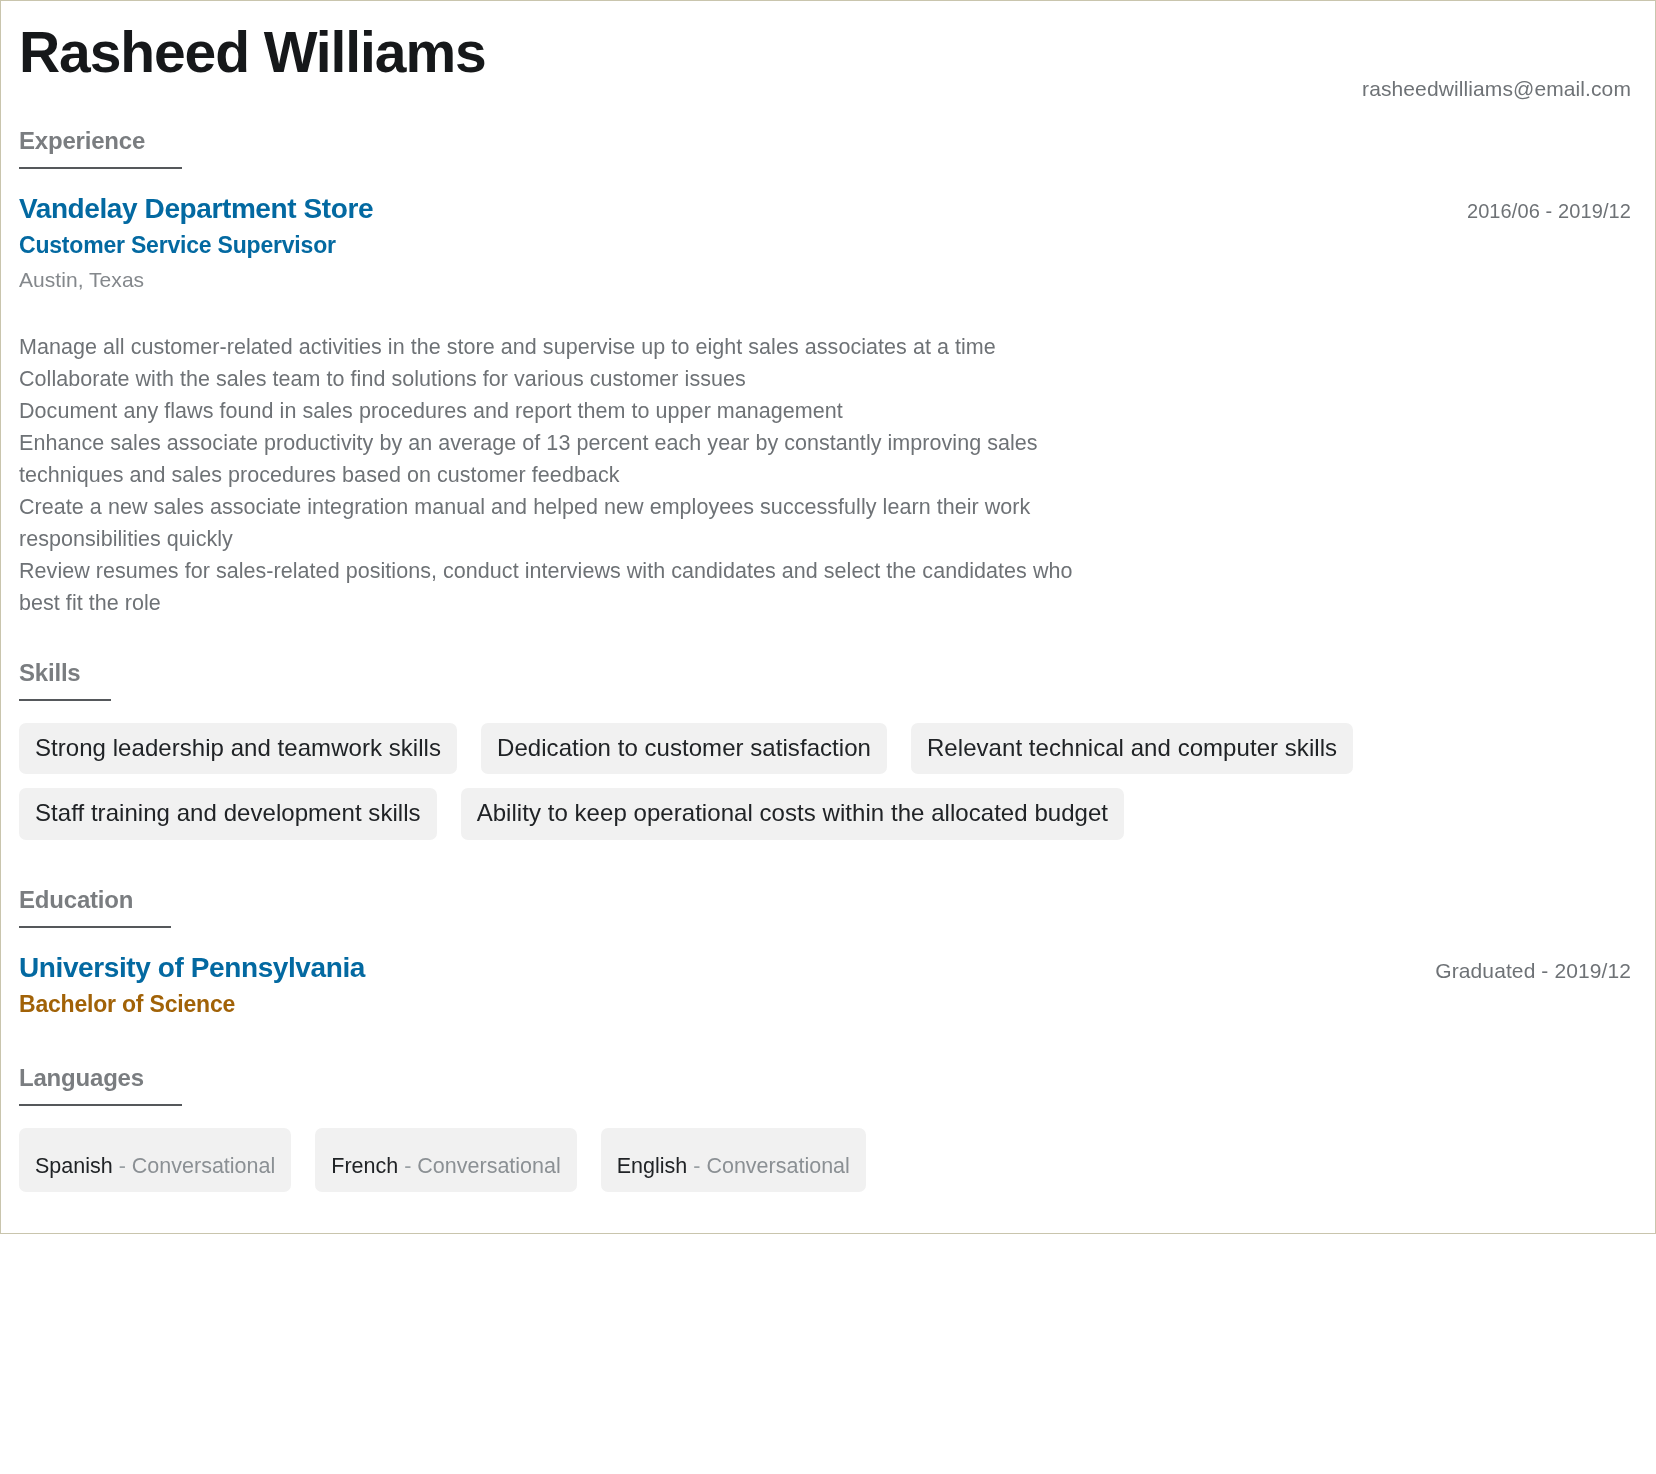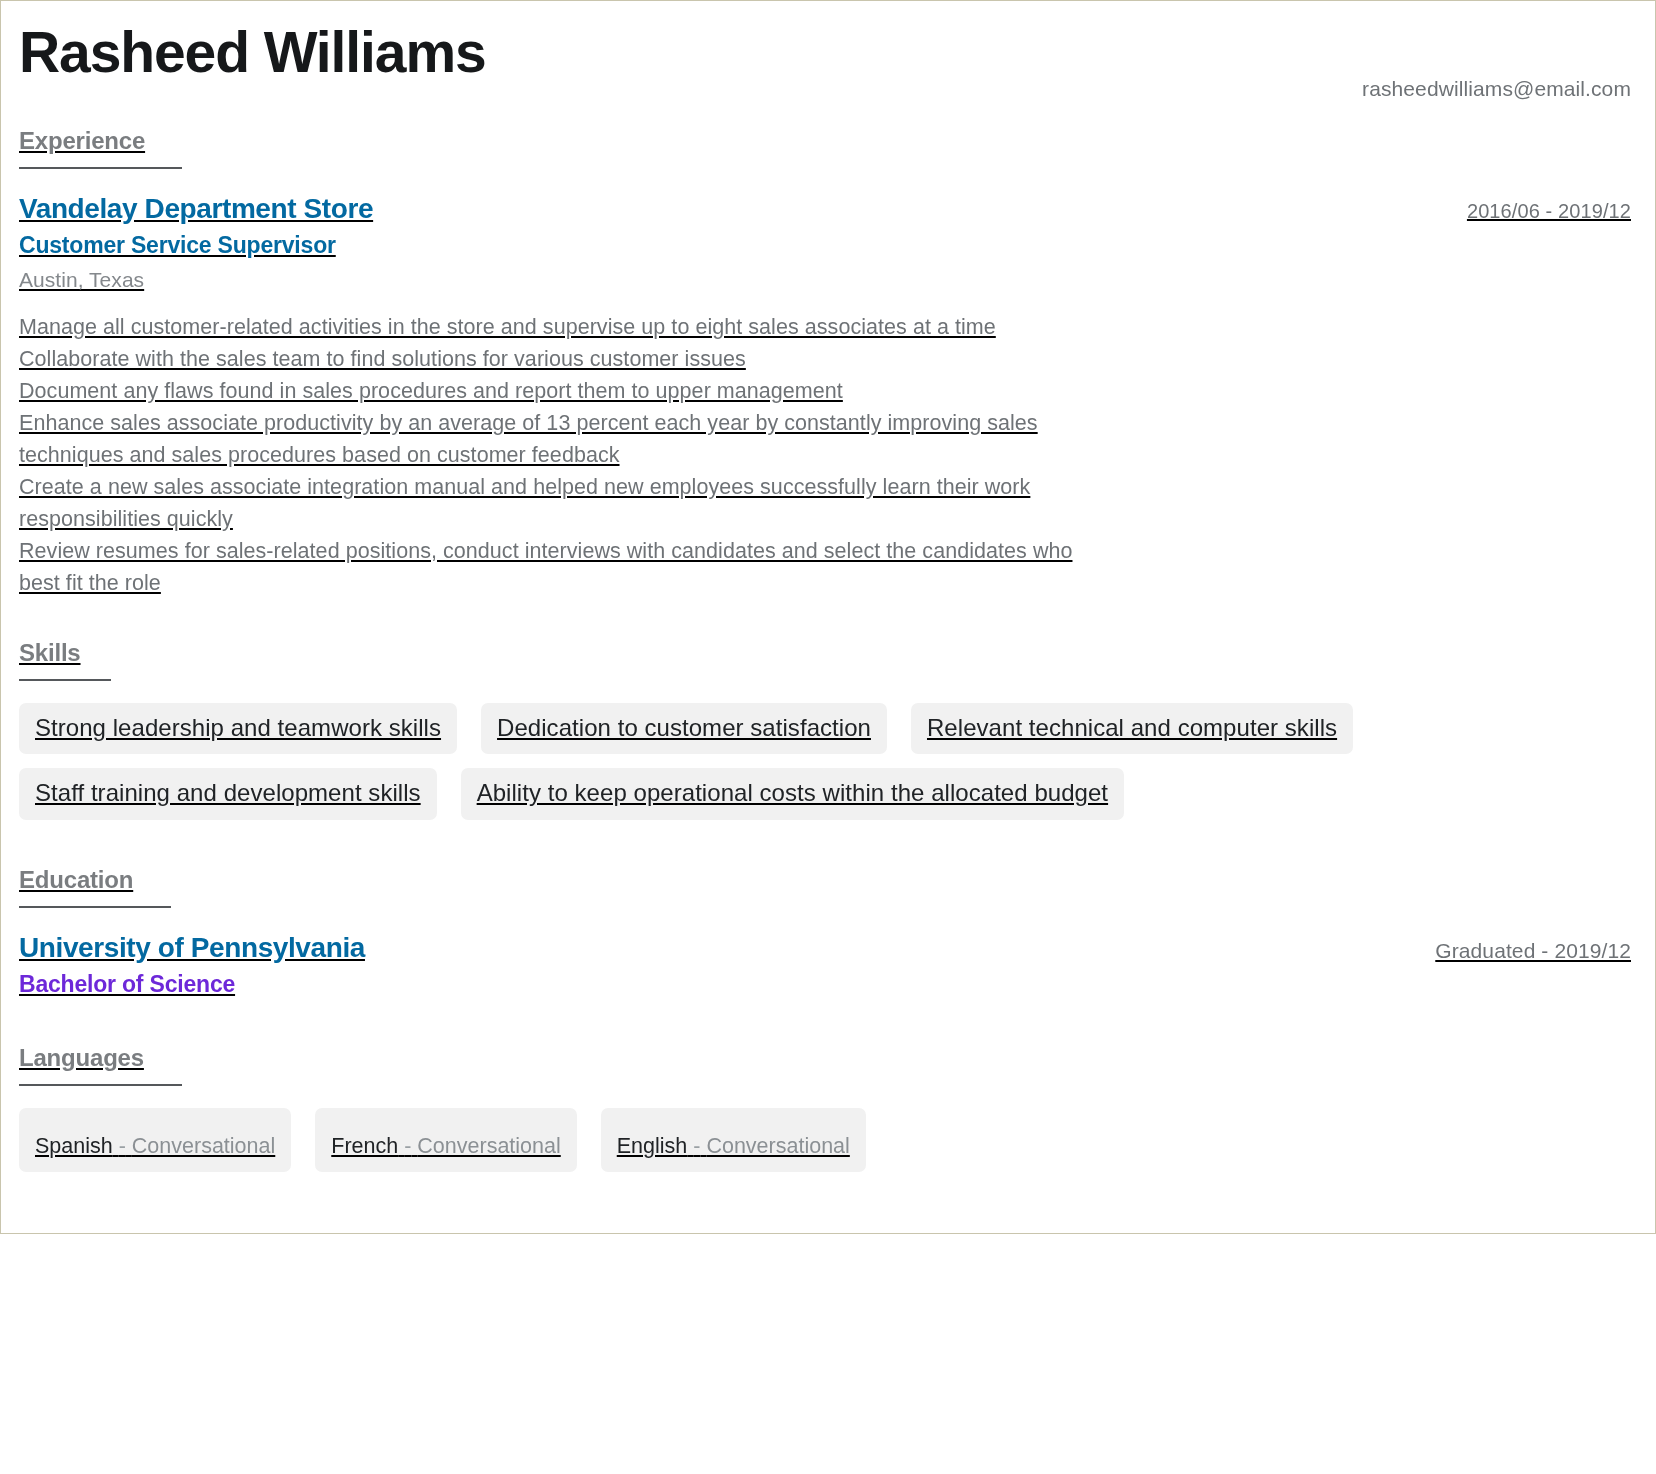--- a/index.html
+++ b/index.html
@@ -54,21 +54,20 @@
     top: 58px;
     font-size: 21px;
     color: #6e7276;
     letter-spacing: 0.1px;
     white-space: nowrap;
   }
 
   
   .section {
     margin-top: 0;
-    text-decoration: underline;
   }
   .section-title {
     font-size: 24px;
     font-weight: 700;
     color: #7a7d80;
     letter-spacing: -0.2px;
     line-height: 1.2;
     padding-bottom: 11px;
   }
   .section-rule {
@@ -124,21 +123,21 @@
     font-size: 20px;
     color: #6e7276;
     letter-spacing: 0.1px;
     white-space: nowrap;
     padding-top: 9px;
     padding-right: 2px;
     text-align: right;
   }
 
   .bullets {
-    margin-top: 16px;
+    margin-top: 36px;
     max-width: 1090px;
   }
   .bullet {
     font-size: 21.5px;
     color: #6e7276;
     line-height: 1.49;
     letter-spacing: 0.05px;
   }
 
   
@@ -179,21 +178,21 @@
     color: #8b9094;
   }
 
   .gap-skills { height: 40px; }
   .gap-edu-top { height: 46px; }
   .gap-lang-top { height: 44px; }
 
   .edu-degree {
     font-size: 23px;
     font-weight: 700;
-    color: #6d28d9;
+    color: #a16207;
     letter-spacing: -0.2px;
     line-height: 1.35;
     margin-top: 3px;
   }
   .edu-date {
     flex: 0 0 auto;
     font-size: 21px;
     color: #6e7276;
     letter-spacing: 0.1px;
     white-space: nowrap;

